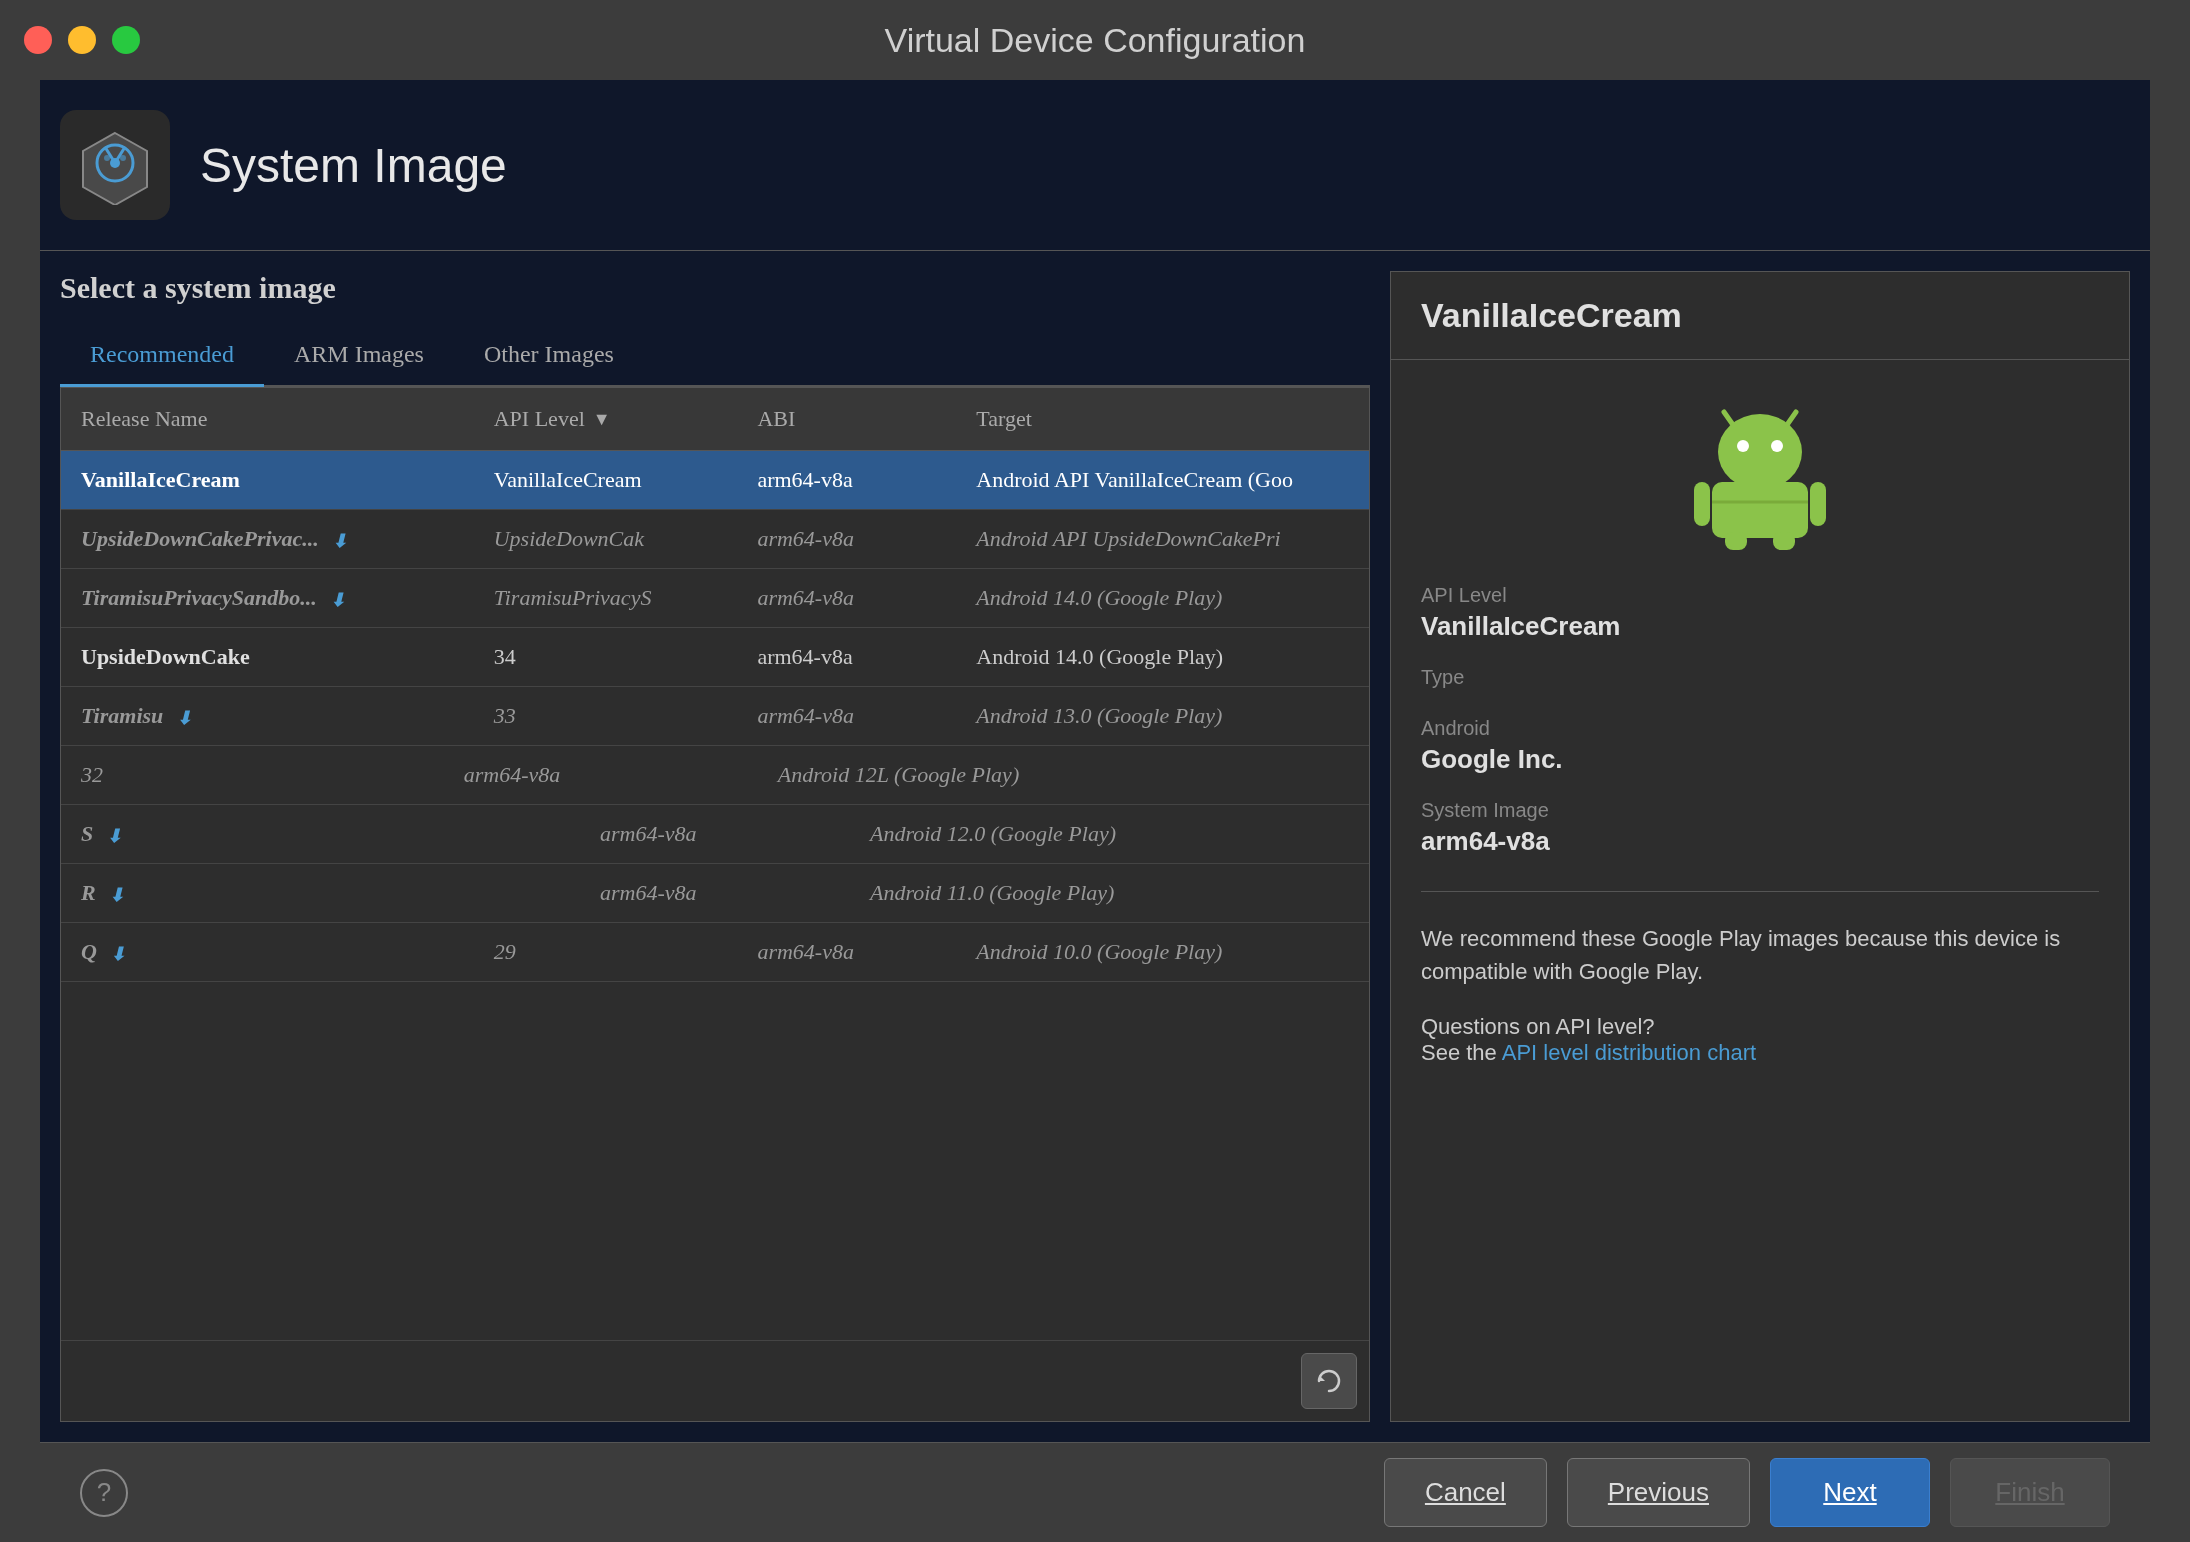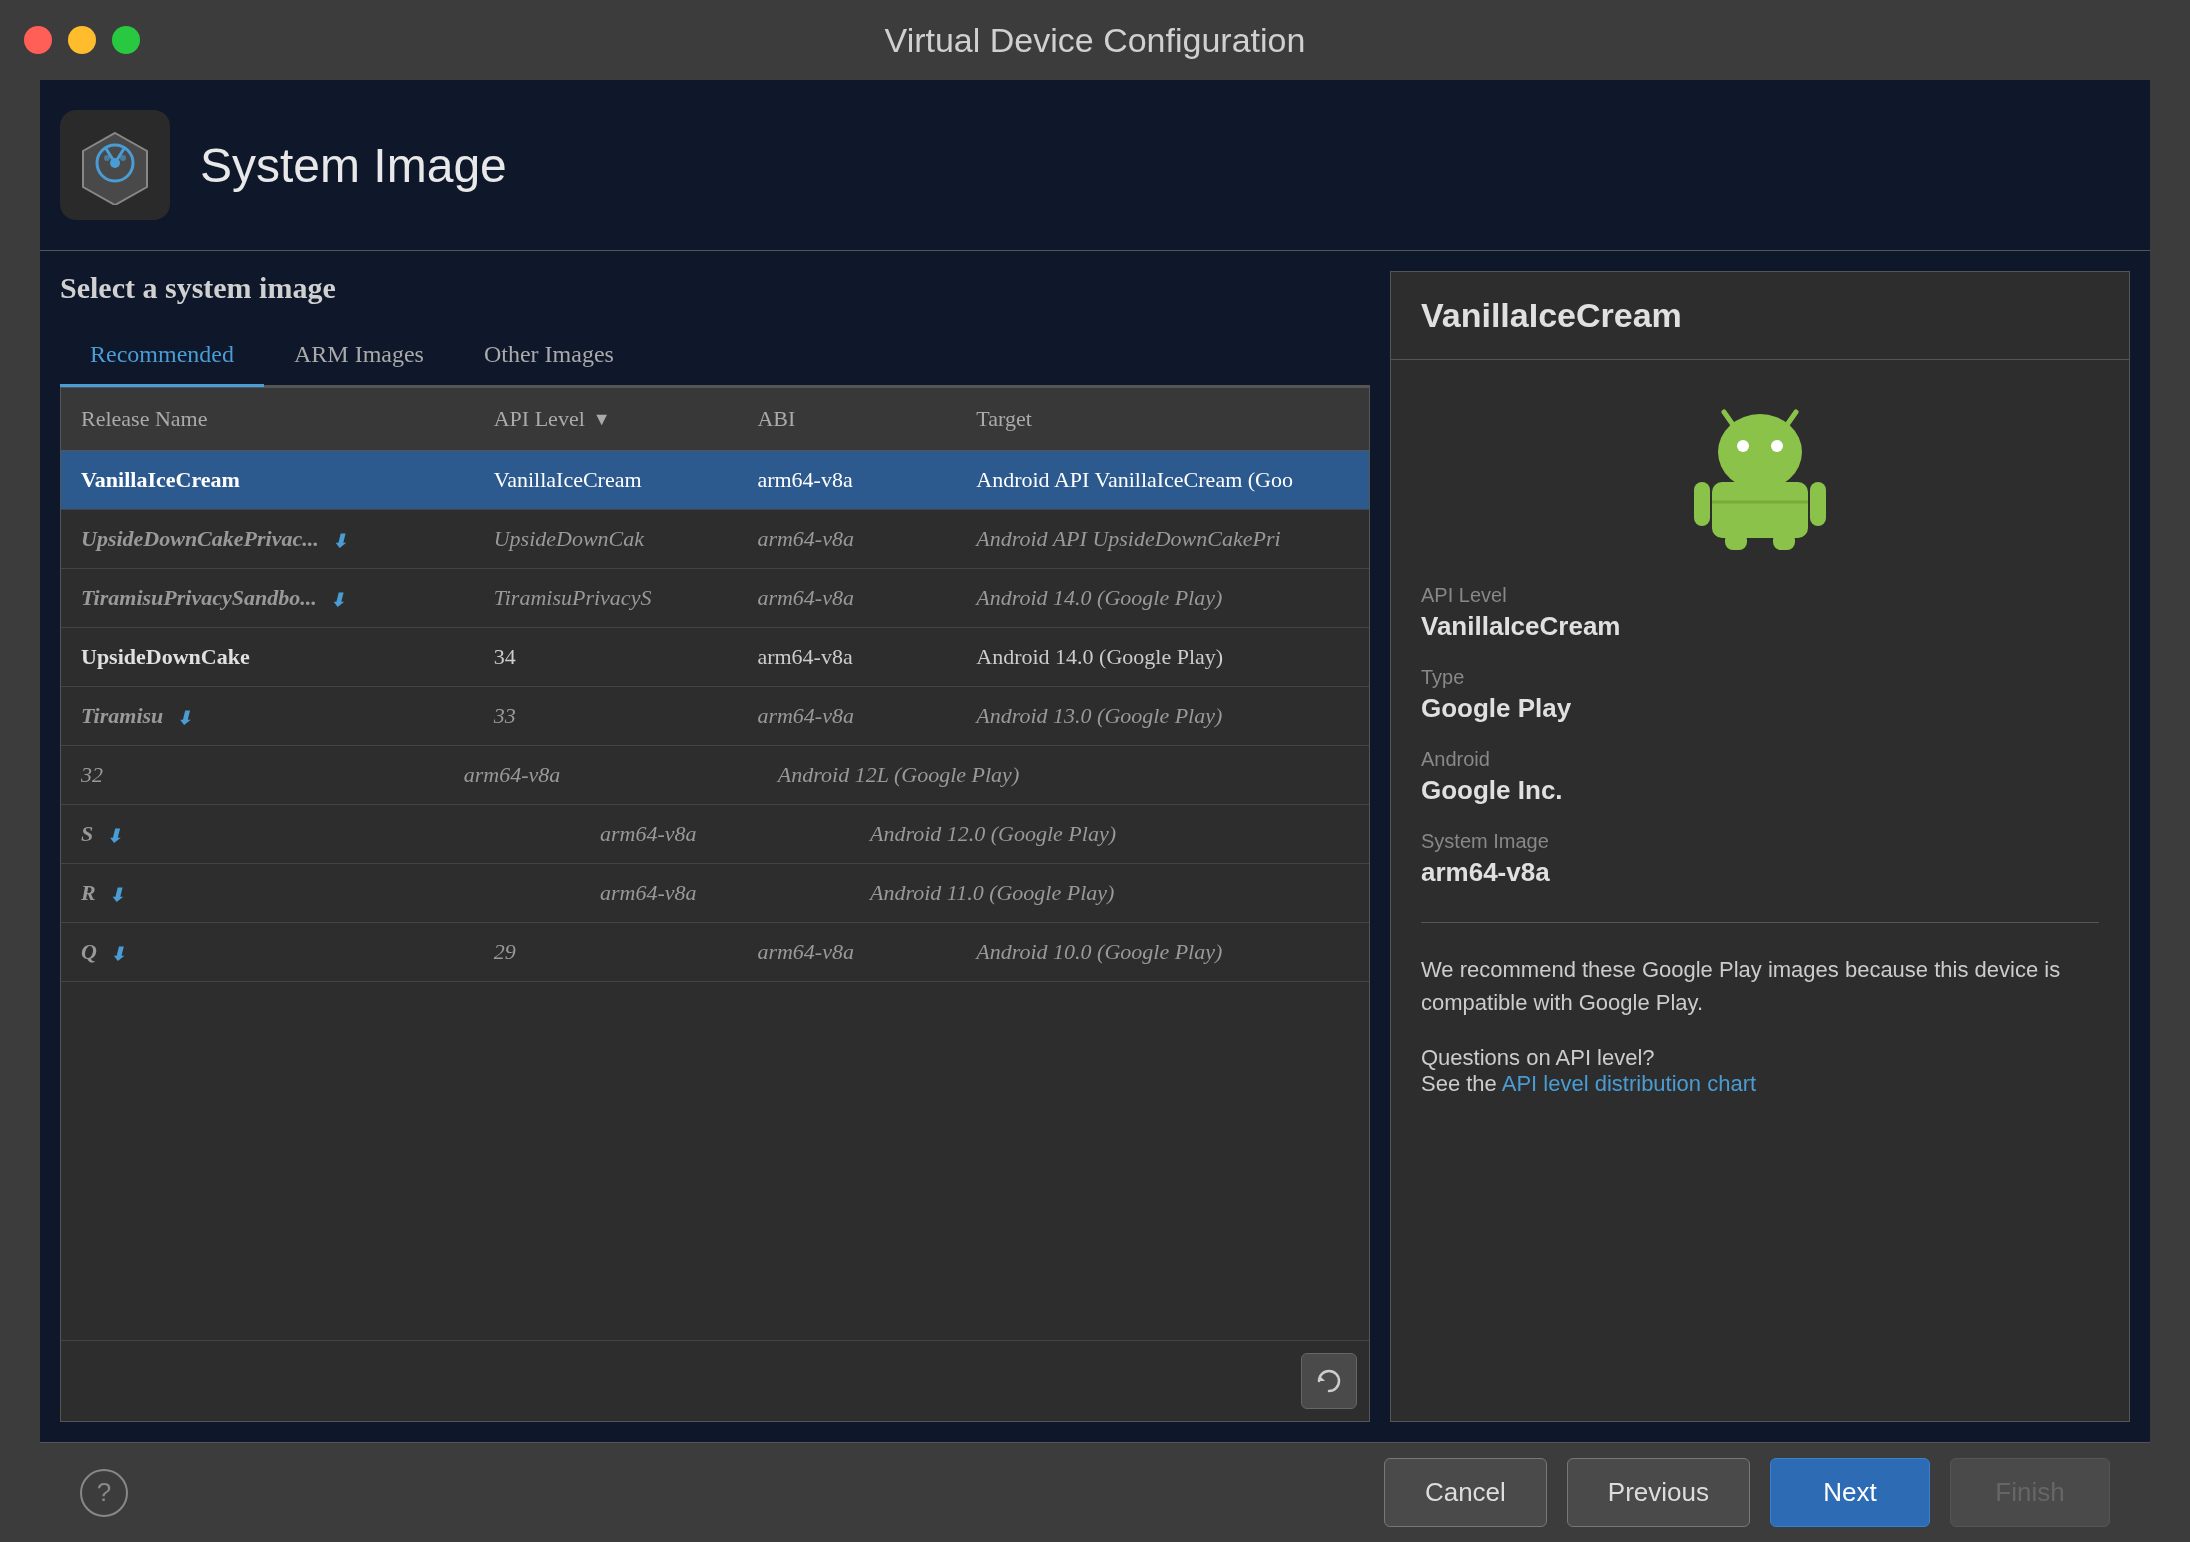--- a/index.html
+++ b/index.html
@@ -311,20 +311,21 @@
     .action-btn {
       padding: 18px 40px;
       font-size: 26px;
       border-radius: 6px;
       cursor: pointer;
       border: 1px solid #777;
       background: #4a4a4a;
       color: #ddd;
       min-width: 160px;
       text-align: center;
+      text-decoration: underline;
     }
     .action-btn.primary {
       background: #2d6cb5;
       border-color: #3a7fd0;
       color: #fff;
     }
     .action-btn.disabled {
       color: #666;
       border-color: #555;
       cursor: not-allowed;
@@ -503,21 +504,20 @@
           </svg>
         </div>
 
         <div class="info-row">
           <div class="info-label">API Level</div>
           <div class="info-value">VanillaIceCream</div>
         </div>
 
         <div class="info-row">
           <div class="info-label">Type</div>
-          <div class="info-value">Google Play</div>
         </div>
 
         <div class="info-row">
           <div class="info-label">Android</div>
           <div class="info-value">Google Inc.</div>
         </div>
 
         <div class="info-row">
           <div class="info-label">System Image</div>
           <div class="info-value">arm64-v8a</div>

